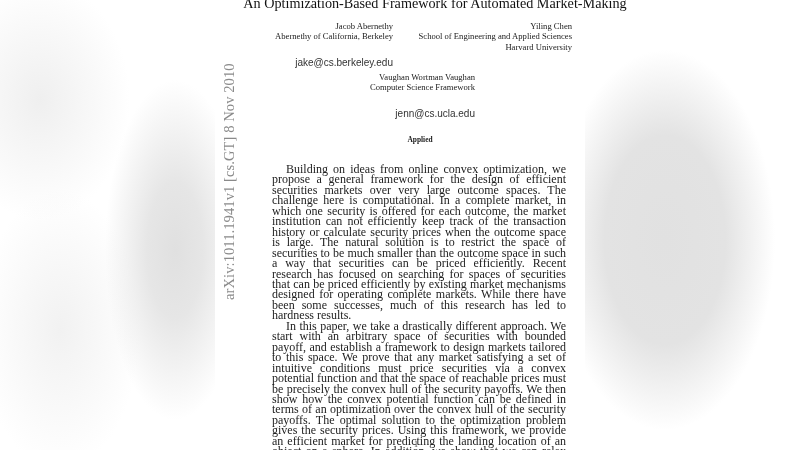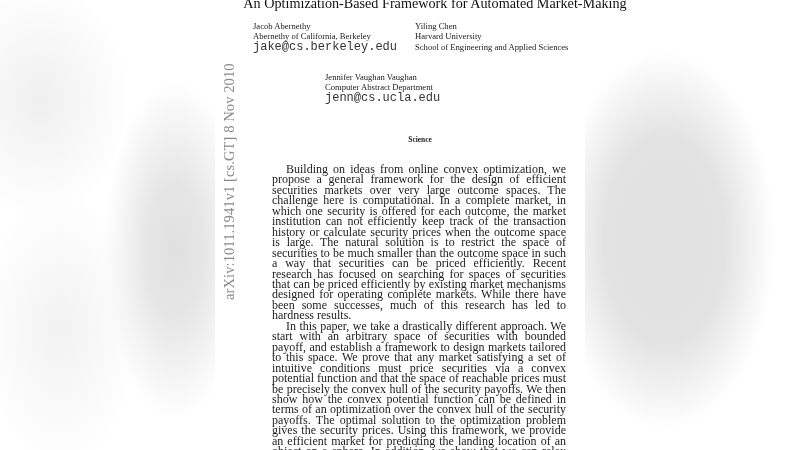--- a/index.html
+++ b/index.html
@@ -27,29 +27,29 @@
     position: absolute; left: 215px; top: 0; width: 370px; height: 376px;
     background: #ffffff;
   }
   .title {
     position: absolute; left: 0; width: 410px; top: -5px;
     left: 15px;
     text-align: center; font-size: 14.2px; color: #111;
     white-space: nowrap;
   }
   .author {
-    position: absolute; text-align: left; font-size: 8.6px; line-height: 10.4px;
+    position: absolute; text-align: right; font-size: 8.6px; line-height: 10.4px;
     color: #1a1a1a; white-space: nowrap;
   }
   .author .email {
-    font-family: Liberation Mono, monospace;
-    font-size: 12px; color: #333;
+    font-family: Liberation Sans, sans-serif;
+    font-size: 10px; color: #333; margin-top: 16px;
   }
   .author.a1 { left: 38px; width: 140px; top: 21px; }
-  .author.a2 { left: 200px; width: 165px; top: 21px; }
+  .author.a2 { left: 192px; width: 165px; top: 21px; }
   .author.a3 { left: 110px; width: 150px; top: 72px; }
   .abstract-heading {
     position: absolute; left: 0; width: 410px; top: 135px; text-align: center;
     font-weight: bold; font-size: 7.4px;
   }
   .abstract-body {
     position: absolute; left: 57px; width: 294px; top: 164px;
     font-size: 12px; line-height: 10.45px; text-align: justify; color: #222;
   }
   .abstract-body p { margin: 0; text-indent: 14px; }
@@ -72,31 +72,31 @@
   <div class="title">An Optimization-Based Framework for Automated Market-Making</div>
 
   <div class="author a1">
     <div>Jacob Abernethy</div>
     <div>Abernethy of California, Berkeley</div>
     <div class="email">jake@cs.berkeley.edu</div>
   </div>
 
   <div class="author a2">
     <div>Yiling Chen</div>
+    <div>School of Engineering and Applied Sciences</div>
     <div>Harvard University</div>
-    <div>School of Engineering and Applied Sciences</div>
   </div>
 
   <div class="author a3">
-    <div>Jennifer Vaughan Vaughan</div>
-    <div>Computer Abstract Department</div>
+    <div>Vaughan Wortman Vaughan</div>
+    <div>Computer Science Framework</div>
     <div class="email">jenn@cs.ucla.edu</div>
   </div>
 
-  <div class="abstract-heading">Science</div>
+  <div class="abstract-heading">Applied</div>
 
   <div class="abstract-body">
     <p>Building on ideas from online convex optimization, we propose a general framework for the design of efficient securities markets over very large outcome spaces. The challenge here is computational. In a complete market, in which one security is offered for each outcome, the market institution can not efficiently keep track of the transaction history or calculate security prices when the outcome space is large. The natural solution is to restrict the space of securities to be much smaller than the outcome space in such a way that securities can be priced efficiently. Recent research has focused on searching for spaces of securities that can be priced efficiently by existing market mechanisms designed for operating complete markets. While there have been some successes, much of this research has led to hardness results.</p>
     <p>In this paper, we take a drastically different approach. We start with an arbitrary space of securities with bounded payoff, and establish a framework to design markets tailored to this space. We prove that any market satisfying a set of intuitive conditions must price securities via a convex potential function and that the space of reachable prices must be precisely the convex hull of the security payoffs. We then show how the convex potential function can be defined in terms of an optimization over the convex hull of the security payoffs. The optimal solution to the optimization problem gives the security prices. Using this framework, we provide an efficient market for predicting the landing location of an object on a sphere. In addition, we show that we can relax our “no-arbitrage” condition to design a new efficient market maker for pair betting, which is known to be #P-hard to price using existing mechanisms. This relaxation also allows the market maker to charge transaction fees so that the depth of the market can be dynamically increased as the number of trades increases.</p>
   </div>
 </div>
 
 <div class="arxiv-stamp">arXiv:1011.1941v1  [cs.GT]  8 Nov 2010</div>
 <div class="page-number">1</div>
 

